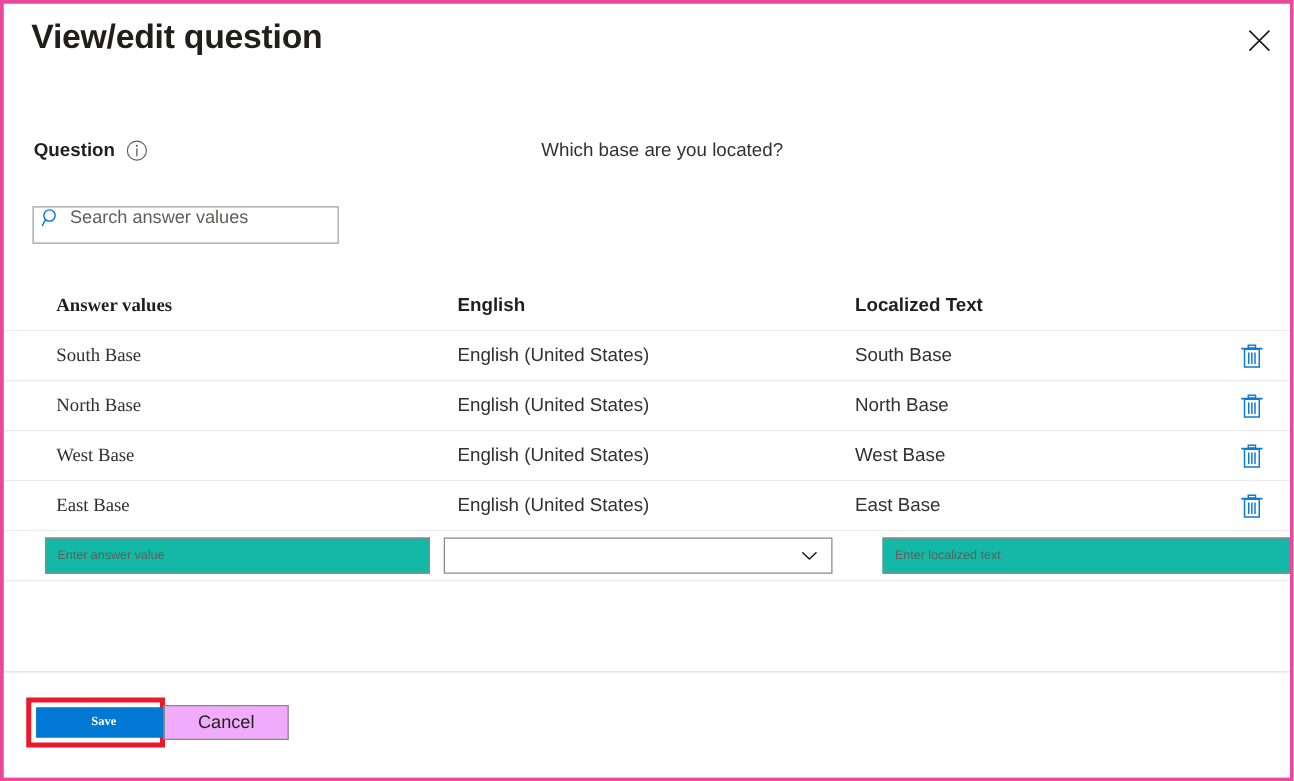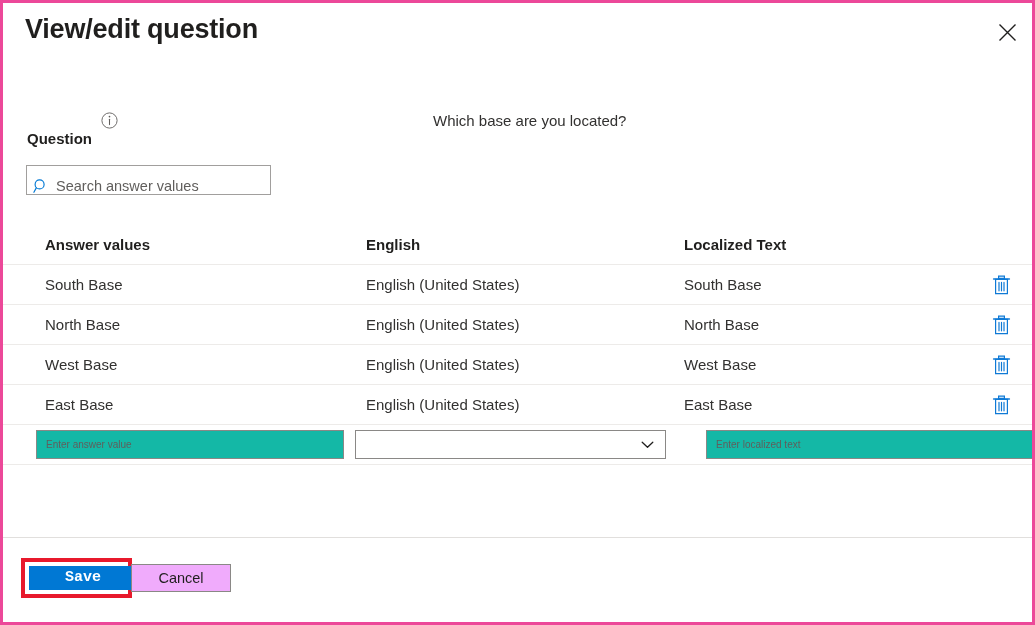--- a/index.html
+++ b/index.html
@@ -59,21 +59,21 @@
   .question-row {
     position: absolute;
     top: 106px;
     left: 0;
     right: 0;
     height: 24px;
   }
   .question-label {
     position: absolute;
     left: 24px;
-    top: 18px;
+    top: 0;
     font-size: 15px;
     font-weight: 700;
     color: #201f1e;
     line-height: 24px;
   }
   .info-icon {
     position: absolute;
     left: 98px;
     top: 3px;
     width: 17px;
@@ -93,21 +93,21 @@
   .search-box {
     position: absolute;
     left: 23px;
     top: 162px;
     width: 245px;
     height: 30px;
     box-sizing: border-box;
     border: 1px solid #a19f9d;
     background: #ffffff;
     display: flex;
-    align-items: flex-end;
+    align-items: flex-start;
     padding: 0 6px;
   }
   .search-icon {
     width: 16px;
     height: 16px;
     flex: 0 0 16px;
     margin-right: 7px;
     color: #0078d4;
     display: block;
   }
@@ -143,21 +143,21 @@
   .cell {
     position: absolute;
     top: 0;
     height: 40px;
     line-height: 40px;
     font-size: 15px;
     color: #323130;
     white-space: nowrap;
     overflow: hidden;
   }
-  .cell-answer     { left: 42px;  width: 310px; }
+  .cell-answer     { left: 42px;  width: 310px; font-family: Liberation Serif, serif; }
   .cell-language   { left: 363px; width: 310px; }
   .cell-localized  { left: 681px; width: 290px; }
 
   .table-head .cell { font-weight: 700; color: #201f1e; }
 
   .delete-button {
     position: absolute;
     right: 20px;
     top: 9px;
     width: 22px;
@@ -248,22 +248,22 @@
   }
   .save-button {
     position: absolute;
     left: 26px;
     top: 28px;
     width: 108px;
     height: 24px;
     background: #0078d4;
     color: #ffffff;
     border: 1px solid #0078d4;
-    font-family: Liberation Mono, monospace;
-    font-size: 15px;
+    font-family: Liberation Serif, serif;
+    font-size: 10px;
     font-weight: 600;
     cursor: pointer;
     padding: 0;
     line-height: 22px;
   }
   .cancel-button {
     position: absolute;
     left: 128px;
     top: 26px;
     width: 100px;

